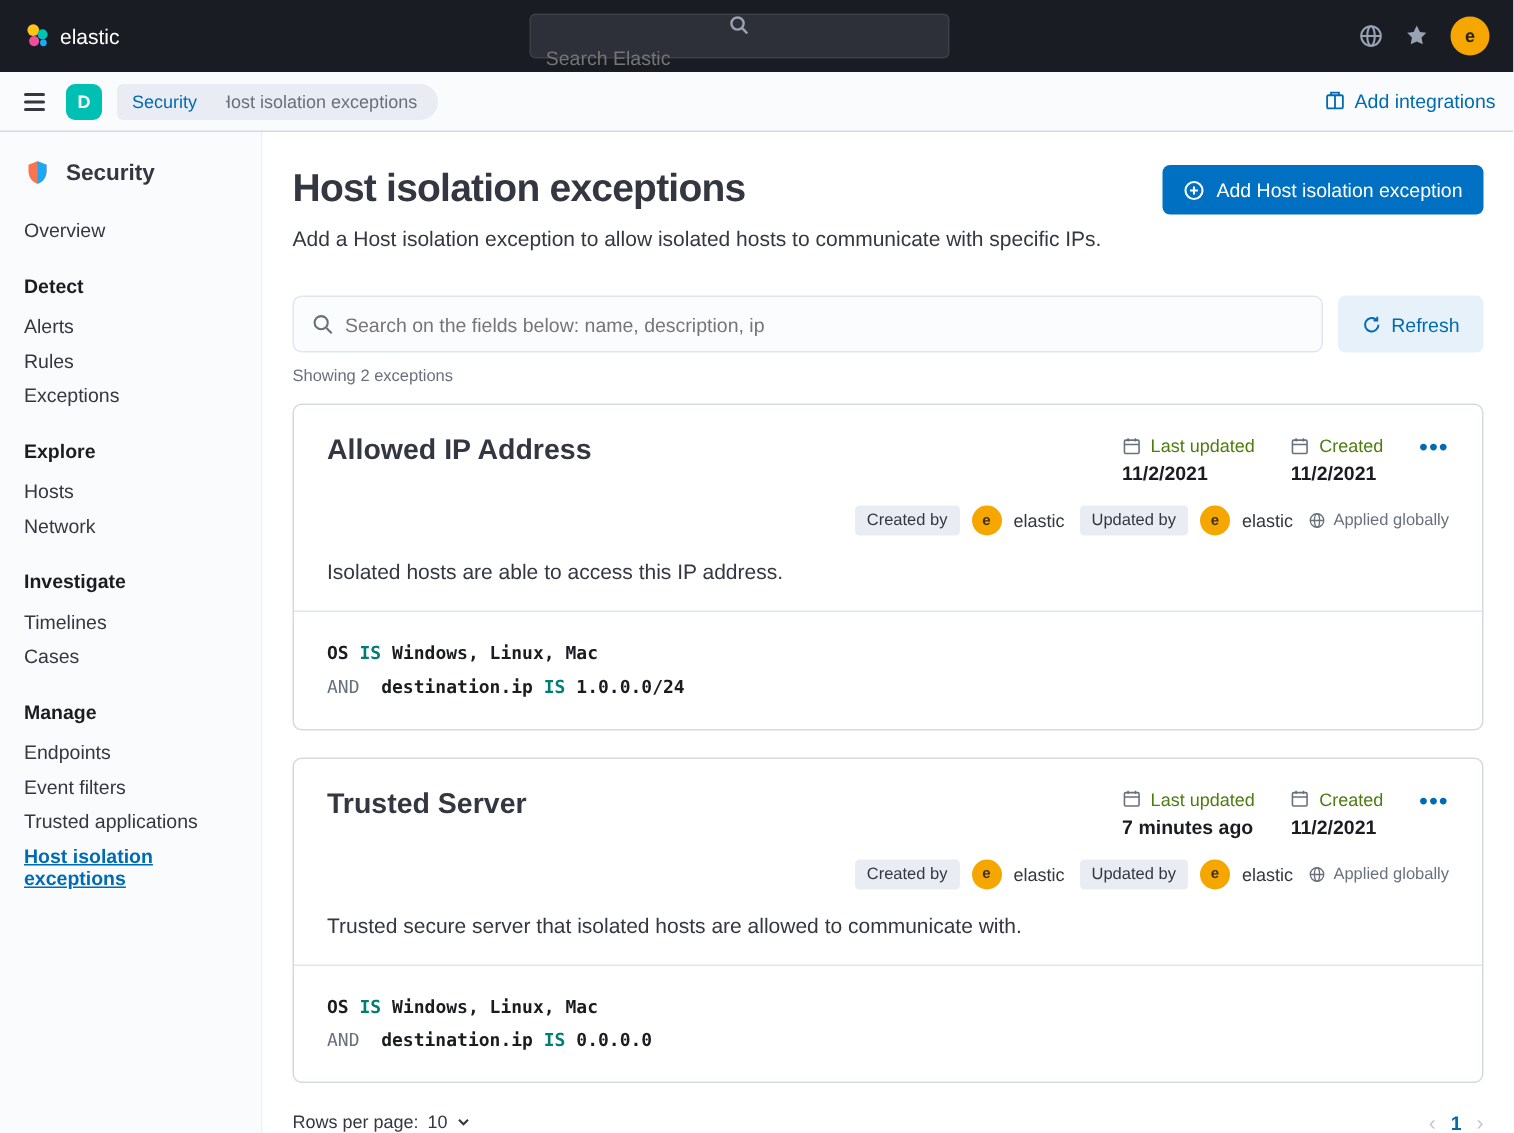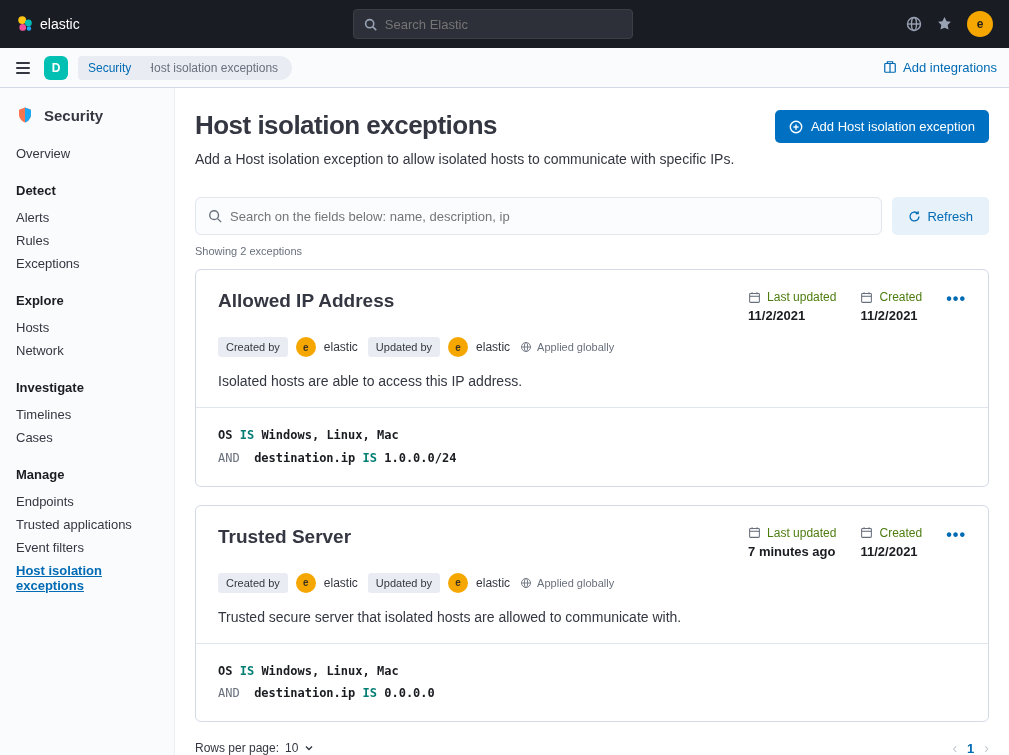--- a/index.html
+++ b/index.html
@@ -5,21 +5,21 @@
     * { box-sizing: border-box; margin: 0; padding: 0; }
     body { font-family: -apple-system, BlinkMacSystemFont, "Segoe UI", Helvetica, Arial, sans-serif; font-size: 14px; color: #343741; background: #fff; }
     
     
     .top-header { background: #1a1c24; height: 48px; display: flex; align-items: center; padding: 0 16px; justify-content: space-between; }
     .top-left { display: flex; align-items: center; gap: 10px; }
     .elastic-logo { display: flex; align-items: center; gap: 6px; }
     .elastic-logo-icon { display: flex; }
     .elastic-text { color: #fff; font-size: 14px; font-weight: 500; }
     .search-wrapper { flex: 0 1 280px; margin: 0 auto; }
-    .search-box { background: #2e3039; border: 1px solid #3d3f47; border-radius: 4px; height: 30px; display: flex; align-items: center; padding: 0 10px; gap: 8px; width: 280px; }
+    .search-box { background: #2e3039; border: 1px solid #3d3f47; border-radius: 4px; height: 30px; display: flex; align-items: center; padding: 0 10px; gap: 8px; width: 280px; flex-direction: column; }
     .search-box input { background: transparent; border: none; color: #98a2b3; font-size: 13px; outline: none; width: 100%; }
     .top-right { display: flex; align-items: center; gap: 14px; }
     .top-icon { color: #98a2b3; display: flex; align-items: center; justify-content: center; font-size: 16px; cursor: pointer; }
     .avatar-small { width: 26px; height: 26px; border-radius: 50%; background: #f5a700; display: flex; align-items: center; justify-content: center; color: #26221a; font-size: 12px; font-weight: 600; }
 
     
     .secondary-bar { height: 40px; border-bottom: 1px solid #d3dae6; display: flex; align-items: center; padding: 0 12px; justify-content: space-between; background: #fafbfd; }
     .sec-left { display: flex; align-items: center; gap: 10px; }
     .hamburger { display: flex; flex-direction: column; gap: 3px; cursor: pointer; padding: 4px; }
     .hamburger span { width: 14px; height: 2px; background: #343741; border-radius: 1px; }
@@ -58,21 +58,21 @@
     .card { border: 1px solid #d3dae6; border-radius: 6px; margin-bottom: 18px; }
     .card-body { padding: 20px 22px 18px 22px; }
     .card-header-row { display: flex; justify-content: space-between; align-items: flex-start; margin-bottom: 14px; }
     .card-title { font-size: 19px; font-weight: 700; }
     .card-meta-right { display: flex; gap: 24px; align-items: flex-start; }
     .meta-col { text-align: left; }
     .meta-label { font-size: 12px; color: #4d7c0f; display: flex; align-items: center; gap: 6px; margin-bottom: 4px; }
     .meta-value { font-size: 13px; font-weight: 700; color: #1a1c21; white-space: nowrap; }
     .more-btn { color: #006bb4; cursor: pointer; font-size: 16px; font-weight: 700; letter-spacing: 1px; padding-top: 0; }
     
-    .tags-row { display: flex; align-items: center; gap: 10px; margin-bottom: 16px; flex-wrap: wrap; }
+    .tags-row { display: flex; align-items: center; gap: 10px; margin-bottom: 16px; flex-wrap: wrap; justify-content: flex-end; }
     .tag-group { display: flex; align-items: center; gap: 8px; }
     .tag-label { background: #e9edf3; color: #343741; font-size: 11px; padding: 4px 8px; border-radius: 3px; }
     .avatar-tiny { width: 20px; height: 20px; border-radius: 50%; background: #f5a700; display: flex; align-items: center; justify-content: center; color: #3d3122; font-size: 10px; font-weight: 600; }
     .user-name { font-size: 12px; color: #343741; }
     .applied-globally { display: flex; align-items: center; gap: 5px; font-size: 11px; color: #69707d; }
     .card-desc { font-size: 14px; color: #343741; }
     
     .card-divider { border-top: 1px solid #e0e5ee; }
     .card-conditions { padding: 16px 22px; font-family: "SFMono-Regular", Consolas, monospace; font-size: 12px; line-height: 1.9; }
     .cond-field { color: #1a1c21; font-weight: 600; }
@@ -194,22 +194,22 @@
           <div class="nav-item">Network</div>
         </div>
         <div class="sidebar-section">
           <div class="section-label">Investigate</div>
           <div class="nav-item">Timelines</div>
           <div class="nav-item">Cases</div>
         </div>
         <div class="sidebar-section">
           <div class="section-label">Manage</div>
           <div class="nav-item">Endpoints</div>
+          <div class="nav-item">Event filters</div>
           <div class="nav-item">Trusted applications</div>
-          <div class="nav-item">Event filters</div>
           <div class="nav-item active">Host isolation exceptions</div>
         </div>
       </div>
   </div>
 
   <div class="main">
     <div class="page-header">
       <h1 class="page-title">Host isolation exceptions</h1>
       <button class="primary-btn">
         <span>

